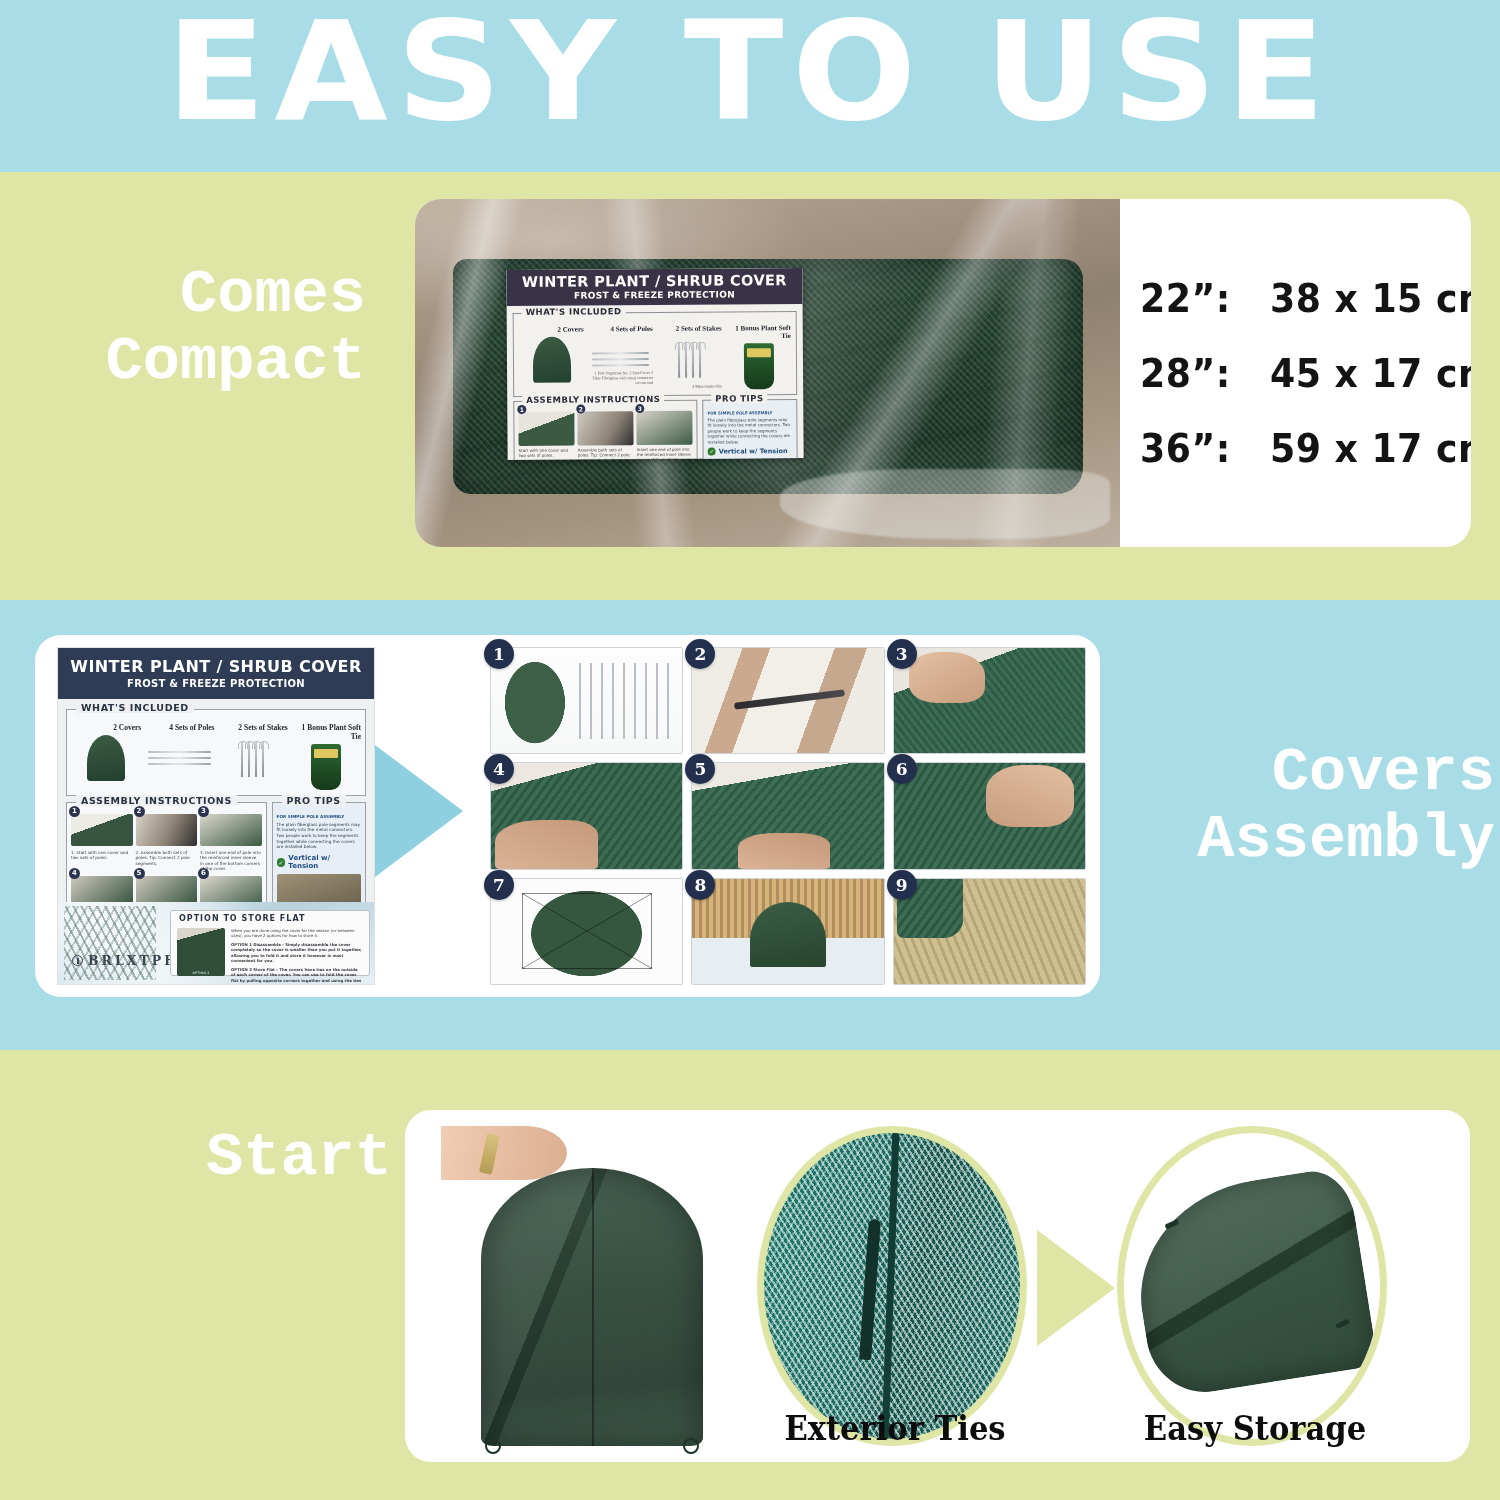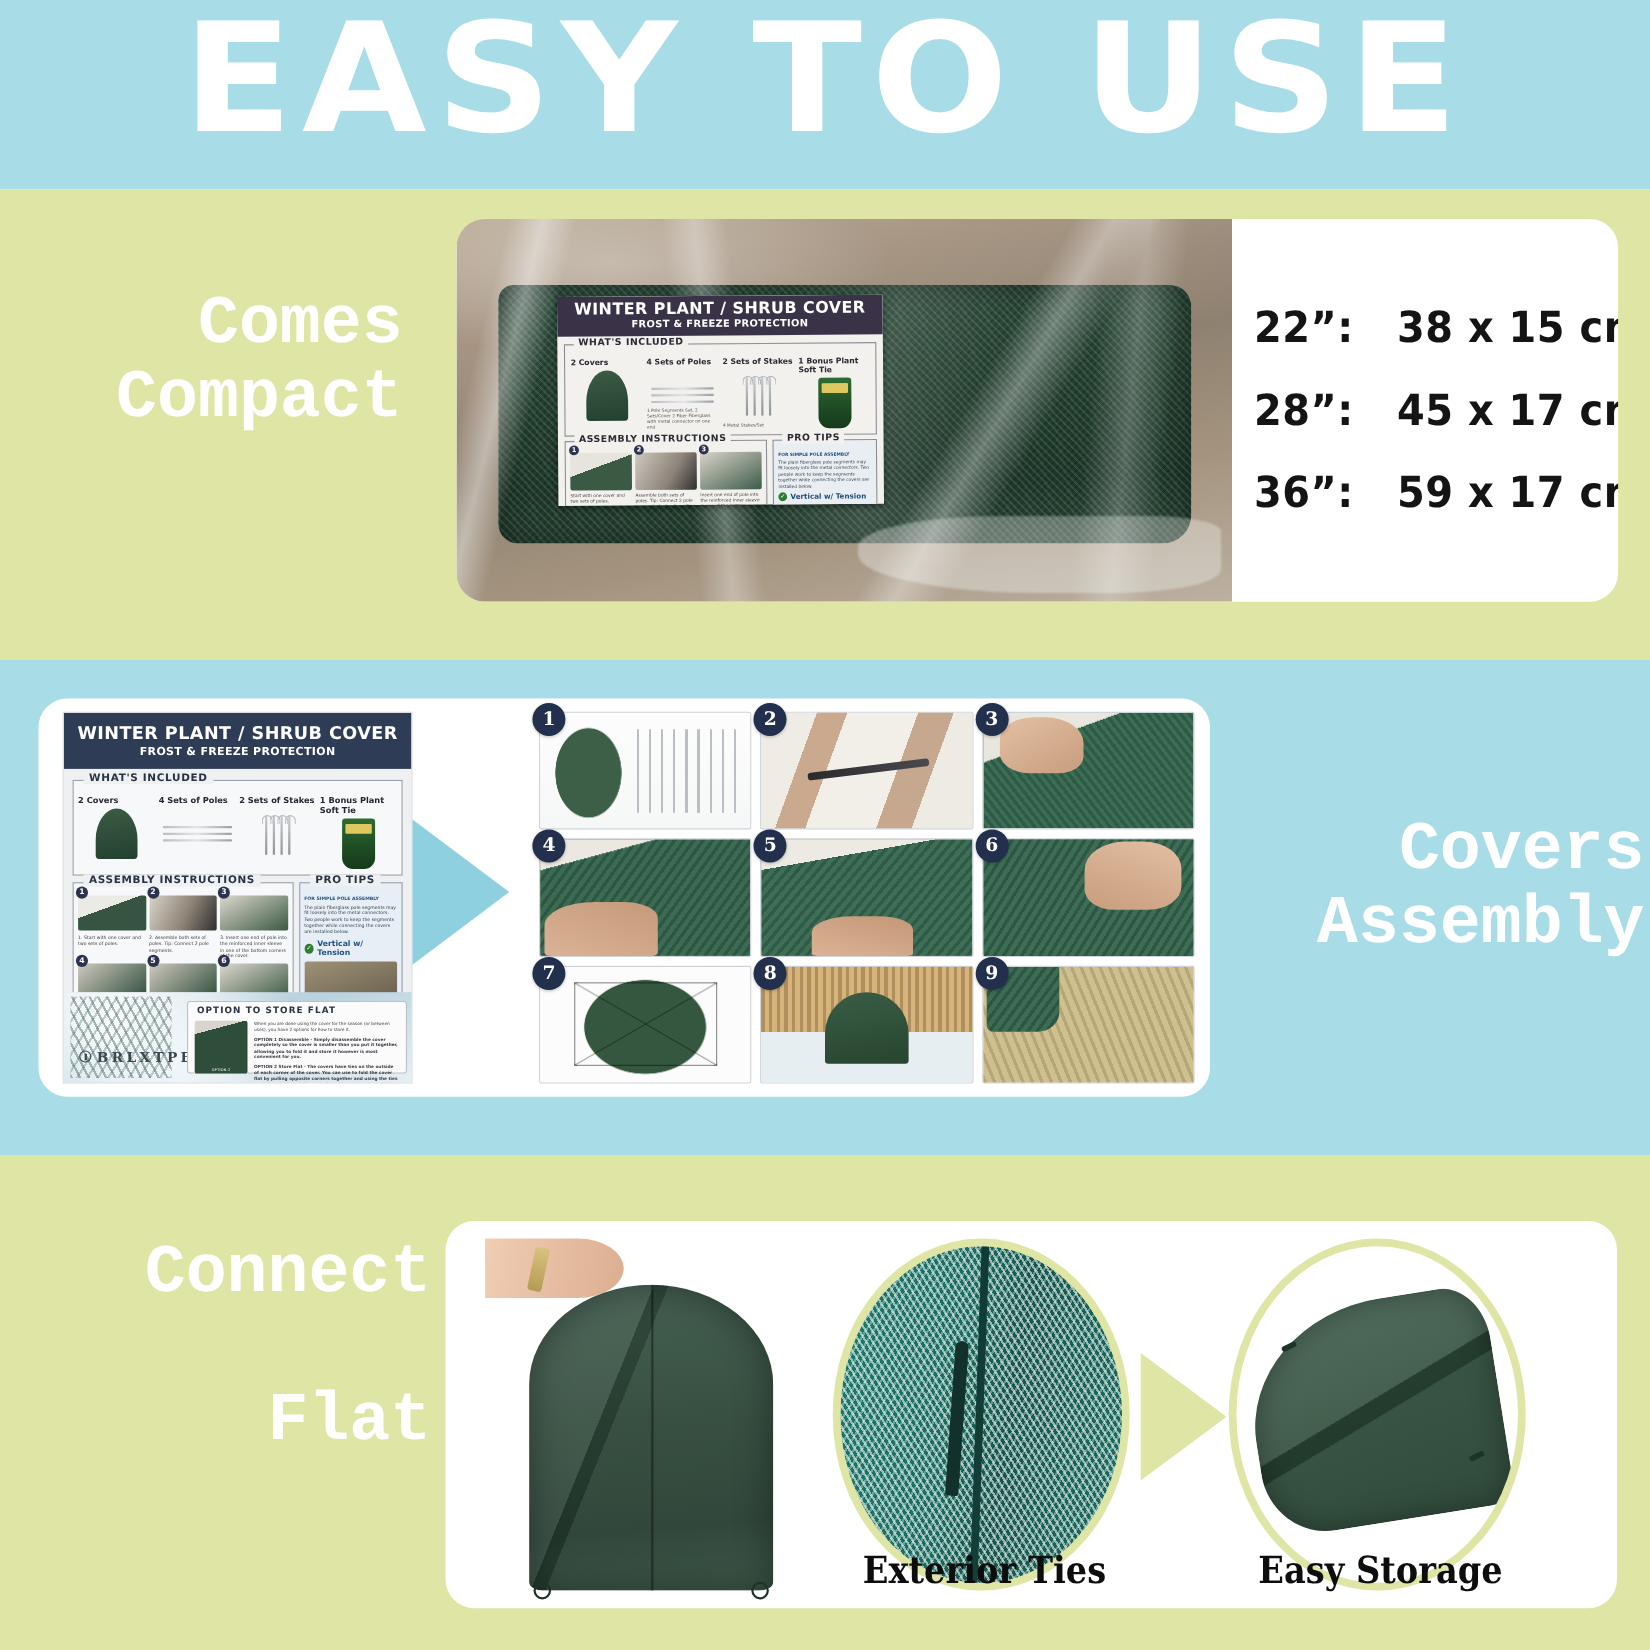--- a/index.html
+++ b/index.html
@@ -121,21 +121,21 @@
   }
   .lbl-title { font-size: 14.5px; font-weight: 700; letter-spacing: .4px; }
   .lbl-sub   { font-size: 9px; font-weight: 700; letter-spacing: .3px; margin-top:1px; }
 
   .lbl-box { border:1px solid #8e8e96; margin: 7px 6px 4px; position: relative; }
   .lbl-box-title {
     position:absolute; top:-7px; left:8px; background:#f2f1ee; padding:0 4px;
     font-size:8.5px; font-weight:700; letter-spacing:.5px; color:#2b2b35;
   }
   .incl-grid { display:flex; padding: 12px 5px 5px; gap: 4px; }
-  .incl-item { flex:1; text-align:left; }
+  .incl-item { flex:1; text-align:right;font-family:Liberation Serif, serif; }
   .incl-name { font-size: 7px; font-weight:700; color:#262630; margin-bottom:3px; }
   .incl-note { font-size: 4px; color:#555; margin-top:2px; line-height:1.25; }
 
   .mini-cover {
     width: 38px; height: 46px; margin: 0 auto;
     background: linear-gradient(170deg,#3c5c45,#22402f);
     border-radius: 50% 50% 8% 8% / 62% 62% 8% 8%;
   }
   .mini-poles { padding-top: 12px; }
   .mini-poles div {
@@ -765,23 +765,22 @@
         <div class="photo ph-9"></div>
         <div class="step-badge">9</div>
       </div>
     </div>
   </div>
 
   <div id="panel2-arrow"></div>
 
   <div class="band band-green" id="band-3"></div>
   <div class="side-heading" id="heading-option-store-flat">
-    <span>Connect</span><br>
+    <span>Start</span><br>
     <br>
-    <span>Flat</span>
   </div>
 
   <div class="card" id="card-panel3">
     <div id="p3-photo-hand">
       <div class="arm"></div>
       <div class="watch"></div>
       <div class="bag">
         <span class="tie-l"></span>
         <span class="tie-r"></span>
       </div>

